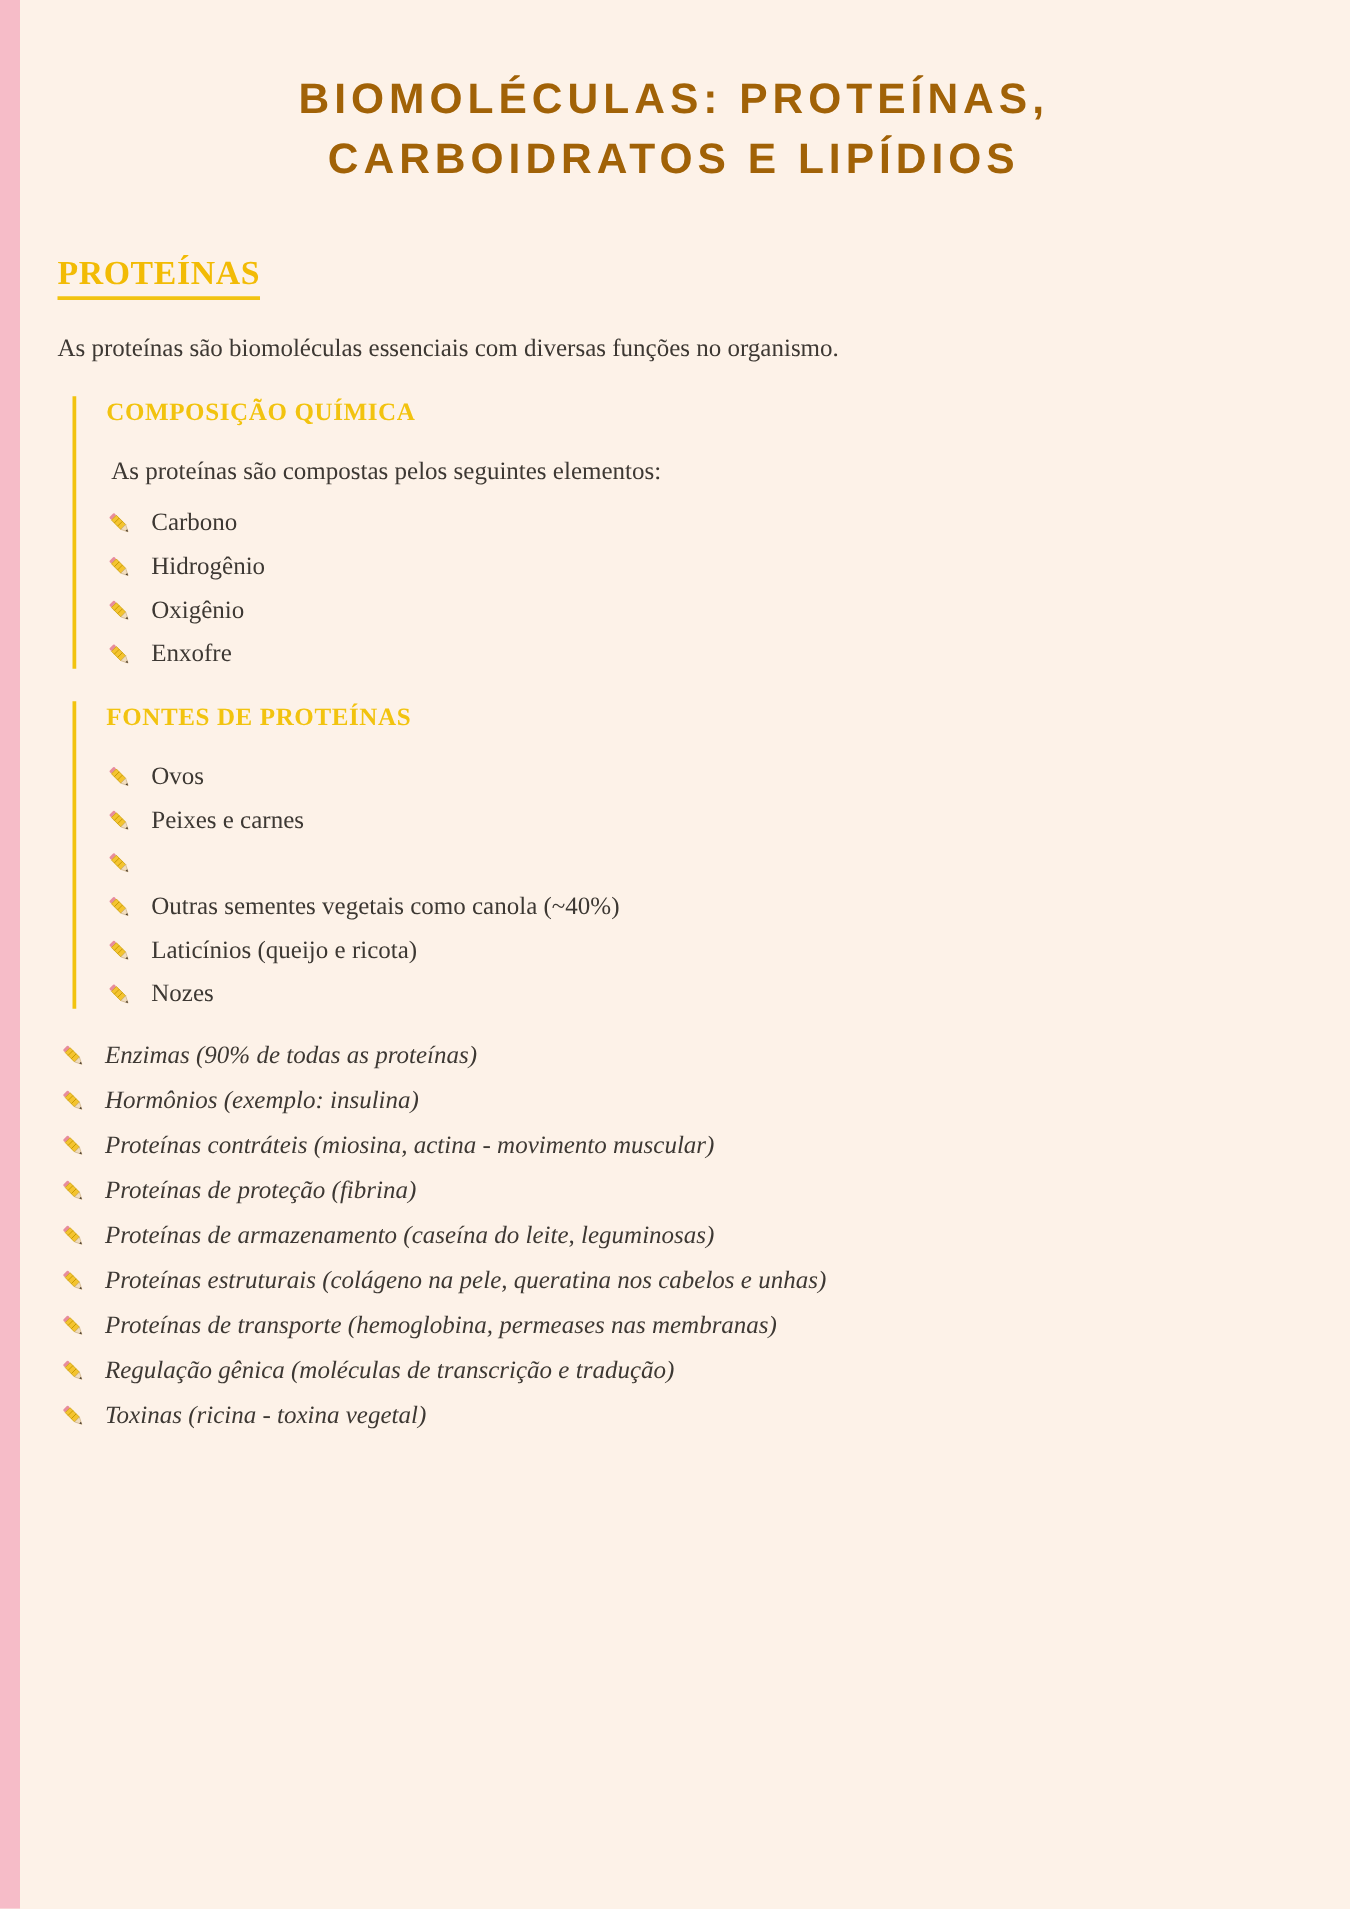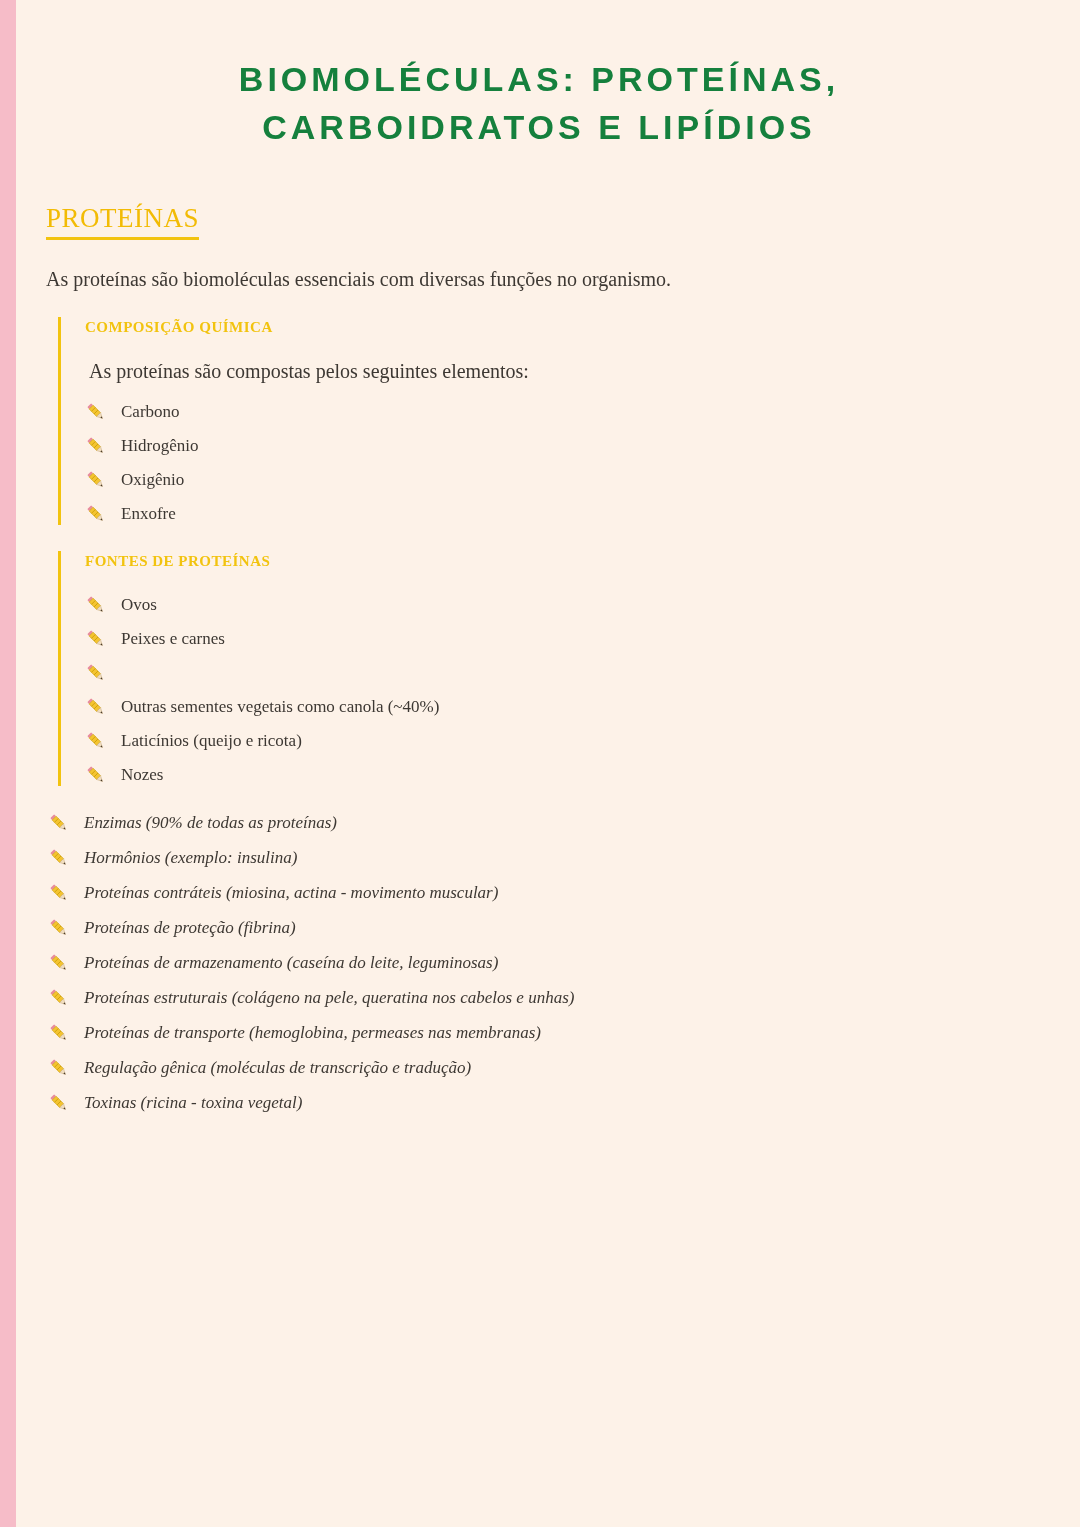--- a/index.html
+++ b/index.html
@@ -20,64 +20,64 @@
   .page {
     padding: 56px 48px 40px 46px;
   }
   .doc-title {
     text-align: center;
     font-family: "Liberation Sans", sans-serif;
     font-weight: 800;
     font-size: 34px;
     line-height: 1.4;
     letter-spacing: 4px;
-    color: #15803d;
+    color: #a16207;
     margin-bottom: 52px;
   }
   .main-heading {
     display: inline-block;
     font-size: 27px;
-    font-weight: normal;
+    font-weight: bold;
     color: #f2bb05;
     letter-spacing: 0.5px;
     border-bottom: 3px solid #f2c30f;
     padding-bottom: 3px;
     margin-bottom: 28px;
   }
   .intro {
     font-size: 20px;
     margin-bottom: 26px;
   }
   .bordered-section {
     border-left: 3px solid #f2c30f;
     margin-left: 12px;
     padding-left: 24px;
     margin-bottom: 26px;
   }
   .section-heading {
-    font-size: 15px;
+    font-size: 20px;
     font-weight: bold;
     color: #f2c30f;
     letter-spacing: 0.5px;
     margin-bottom: 24px;
     padding-top: 2px;
   }
   .section-intro {
     font-size: 20px;
     margin-bottom: 18px;
     padding-left: 4px;
   }
   ul.bullet-list {
     list-style: none;
   }
   .bullet-item {
     display: flex;
     align-items: center;
     gap: 14px;
-    font-size: 17px;
+    font-size: 20px;
     margin: 0 0 13px 0;
     min-height: 22px;
     text-align: right;
   }
   .bordered-section .bullet-item { margin-bottom: 12px; }
   .pencil {
     flex: 0 0 auto;
     width: 22px; height: 22px;
     display: inline-flex;
   }

